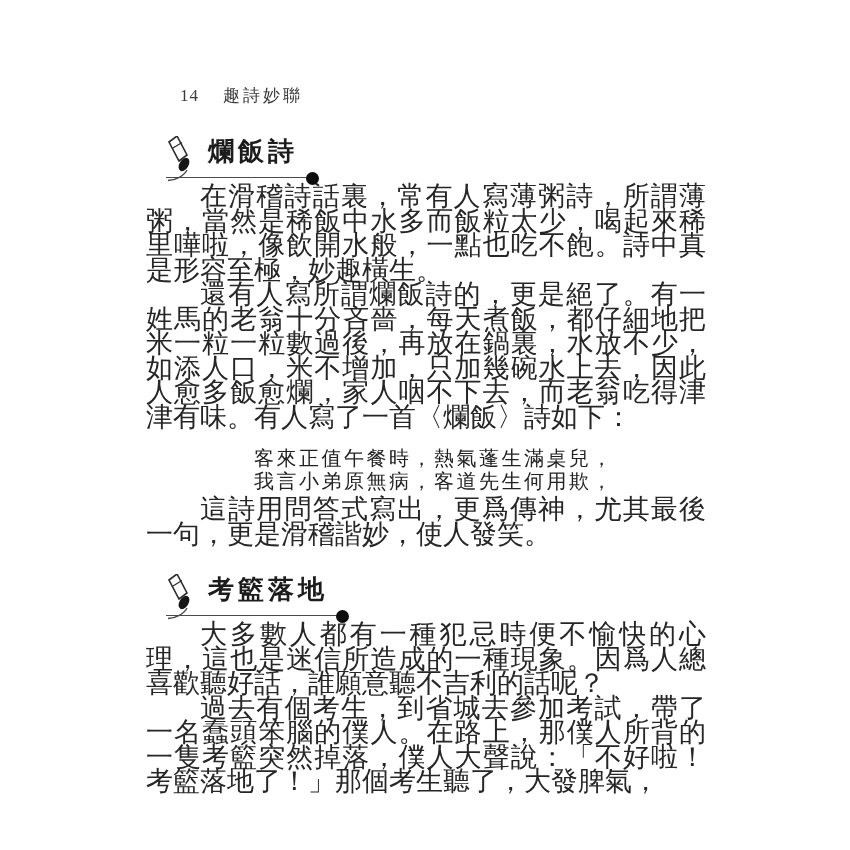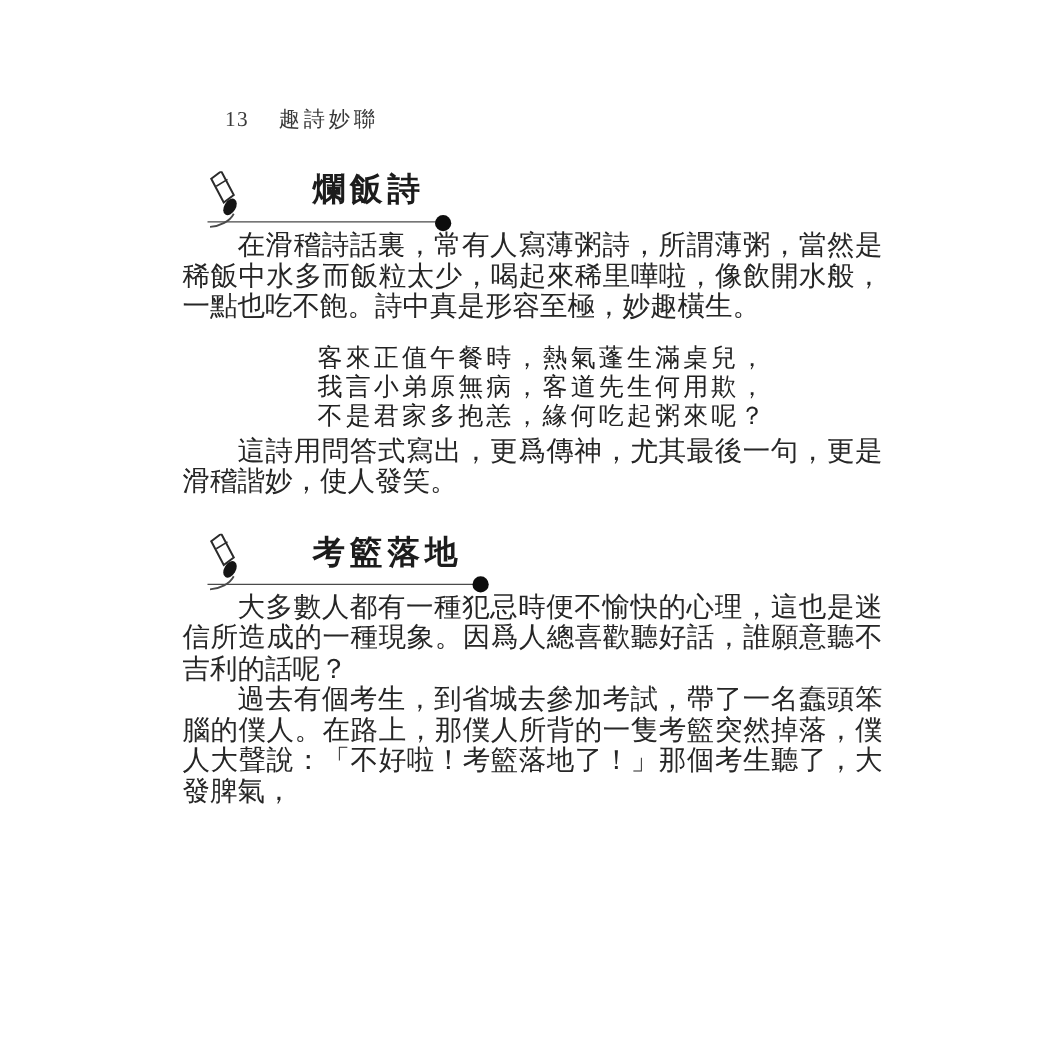--- a/index.html
+++ b/index.html
@@ -31,26 +31,25 @@
     color: #3a3a3a;
     letter-spacing: 1px;
     height: 20px;
   }
   .running-head .book-title {
     letter-spacing: 3px;
   }
   
   .section-header {
     display: inline-flex;
-    align-items: flex-end;
+    align-items: center;
     position: relative;
     border-bottom: 1.5px solid #4a4a4a;
     padding: 0 18px 2px 0;
     margin: 30px 0 6px 20px;
-    gap: 42px;
   }
   .section-header.second {
     margin-top: 26px;
   }
   .section-header::after {
     content: "";
     position: absolute;
     right: -3px;
     bottom: -7.5px;
     width: 13px;
@@ -70,21 +69,21 @@
     margin: 0 0 6px 10px;
     font-size: 26px;
     font-weight: bold;
     letter-spacing: 4px;
     color: #1c1c1c;
     white-space: nowrap;
   }
   
   .body-para {
     margin: 0;
-    font-size: 22px;
+    font-size: 27px;
     line-height: 24.5px;
     text-align: justify;
     text-indent: 2em;
     color: #262626;
   }
   .poem {
     margin: 18px 0 4px 108px;
   }
   .poem-line {
     font-size: 20px;
@@ -94,44 +93,44 @@
     white-space: nowrap;
   }
 </style>
 </head>
 <body>
 
 <div class="page">
 
   
   <div class="running-head">
-    <span class="page-number">13</span>
+    <span class="page-number">14</span>
     <span class="book-title">趣詩妙聯</span>
   </div>
 
   
   <div class="section-header">
     <span class="brush-icon">
       <svg width="32" height="46" viewBox="0 0 32 46" xmlns="http://www.w3.org/2000/svg">
         <polygon points="3,6 11,0 21,19 13,25" fill="#ffffff" stroke="#2b2b2b" stroke-width="1.6"></polygon>
         <line x1="7" y1="12" x2="16" y2="6.5" stroke="#2b2b2b" stroke-width="1.2"></line>
         <ellipse cx="18" cy="28.5" rx="4.6" ry="7.2" transform="rotate(31 18 28.5)" fill="#151515"></ellipse>
         <path d="M21,34 C18,40 10,44 2,44.5" fill="none" stroke="#4a4a4a" stroke-width="1.4"></path>
       </svg>
     </span>
     <h2 class="section-title">爛飯詩</h2>
   </div>
 
   
   <p class="body-para">在滑稽詩話裏，常有人寫薄粥詩，所謂薄粥，當然是稀飯中水多而飯粒太少，喝起來稀里嘩啦，像飲開水般，一點也吃不飽。詩中真是形容至極，妙趣橫生。</p>
+  <p class="body-para">還有人寫所謂爛飯詩的，更是絕了。有一姓馬的老翁十分吝嗇，每天煮飯，都仔細地把米一粒一粒數過後，再放在鍋裏，水放不少，如添人口，米不增加，只加幾碗水上去，因此人愈多飯愈爛，家人咽不下去，而老翁吃得津津有味。有人寫了一首〈爛飯〉詩如下：</p>
 
   <div class="poem">
     <div class="poem-line">客來正值午餐時，熱氣蓬生滿桌兒，</div>
     <div class="poem-line">我言小弟原無病，客道先生何用欺，</div>
-    <div class="poem-line">不是君家多抱恙，緣何吃起粥來呢？</div>
   </div>
 
   <p class="body-para">這詩用問答式寫出，更爲傳神，尤其最後一句，更是滑稽諧妙，使人發笑。</p>
 
   
   <div class="section-header second">
     <span class="brush-icon">
       <svg width="32" height="46" viewBox="0 0 32 46" xmlns="http://www.w3.org/2000/svg">
         <polygon points="3,6 11,0 21,19 13,25" fill="#ffffff" stroke="#2b2b2b" stroke-width="1.6"></polygon>
         <line x1="7" y1="12" x2="16" y2="6.5" stroke="#2b2b2b" stroke-width="1.2"></line>

